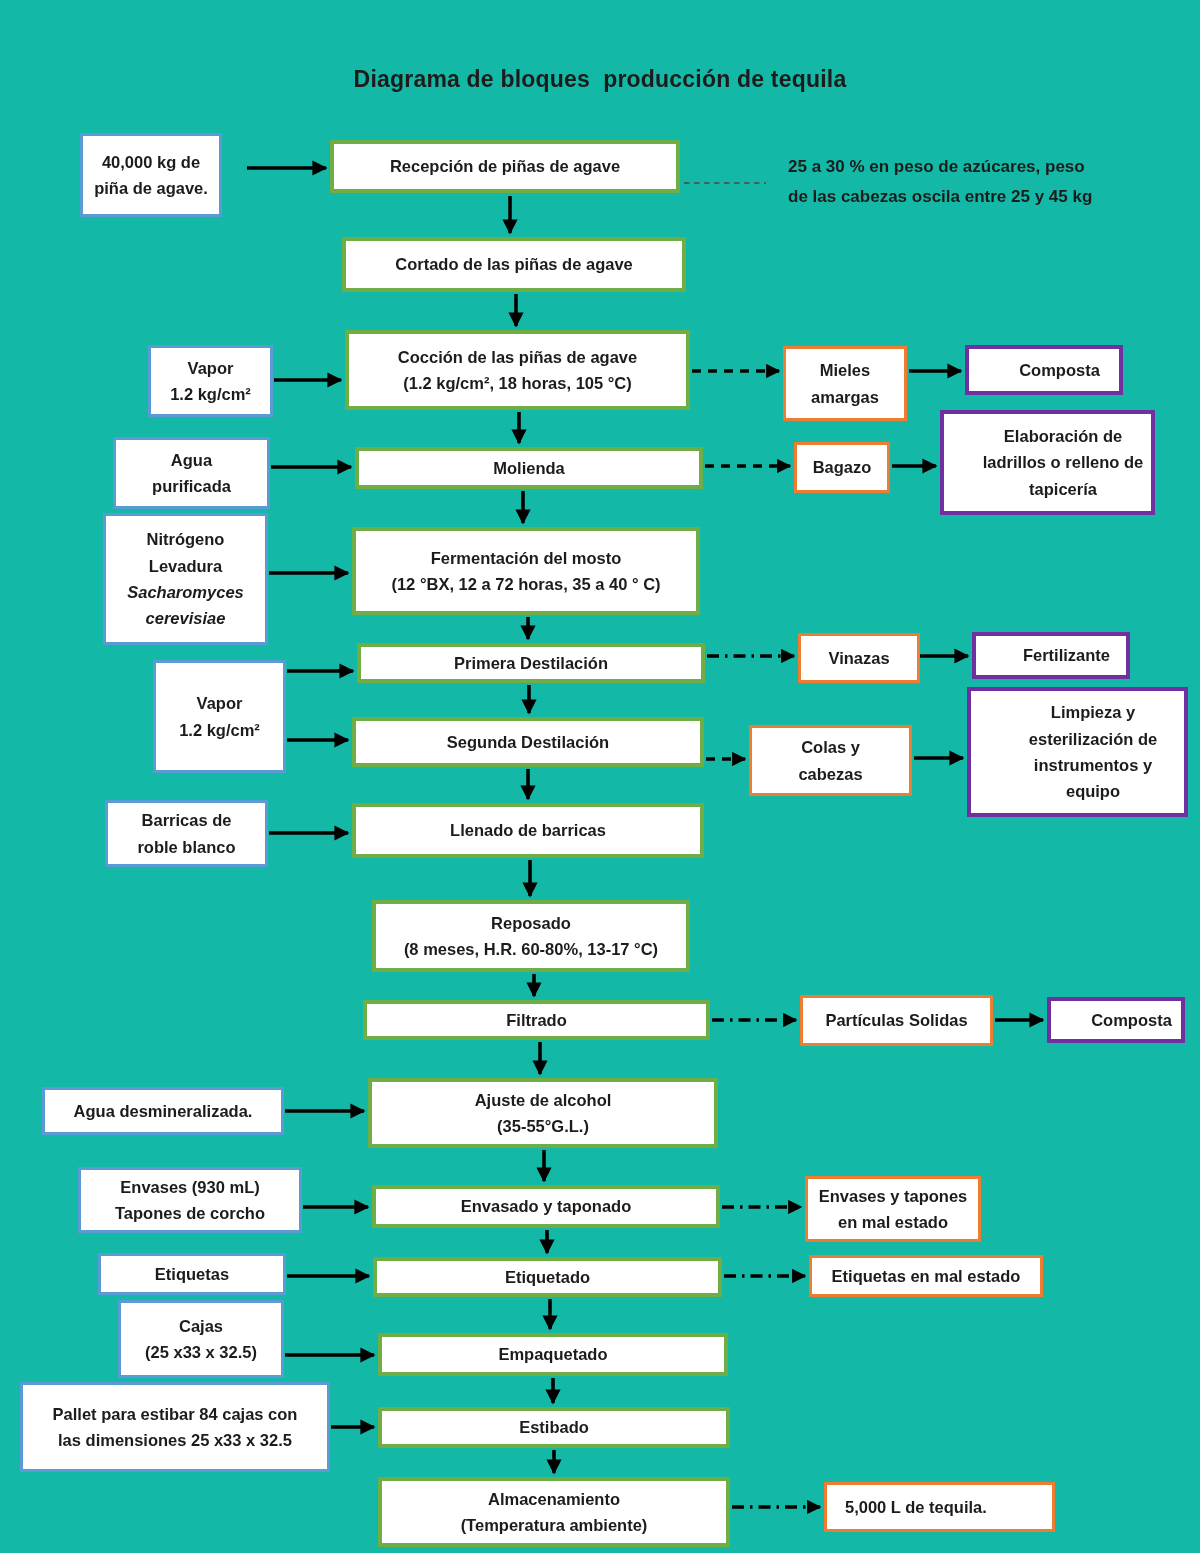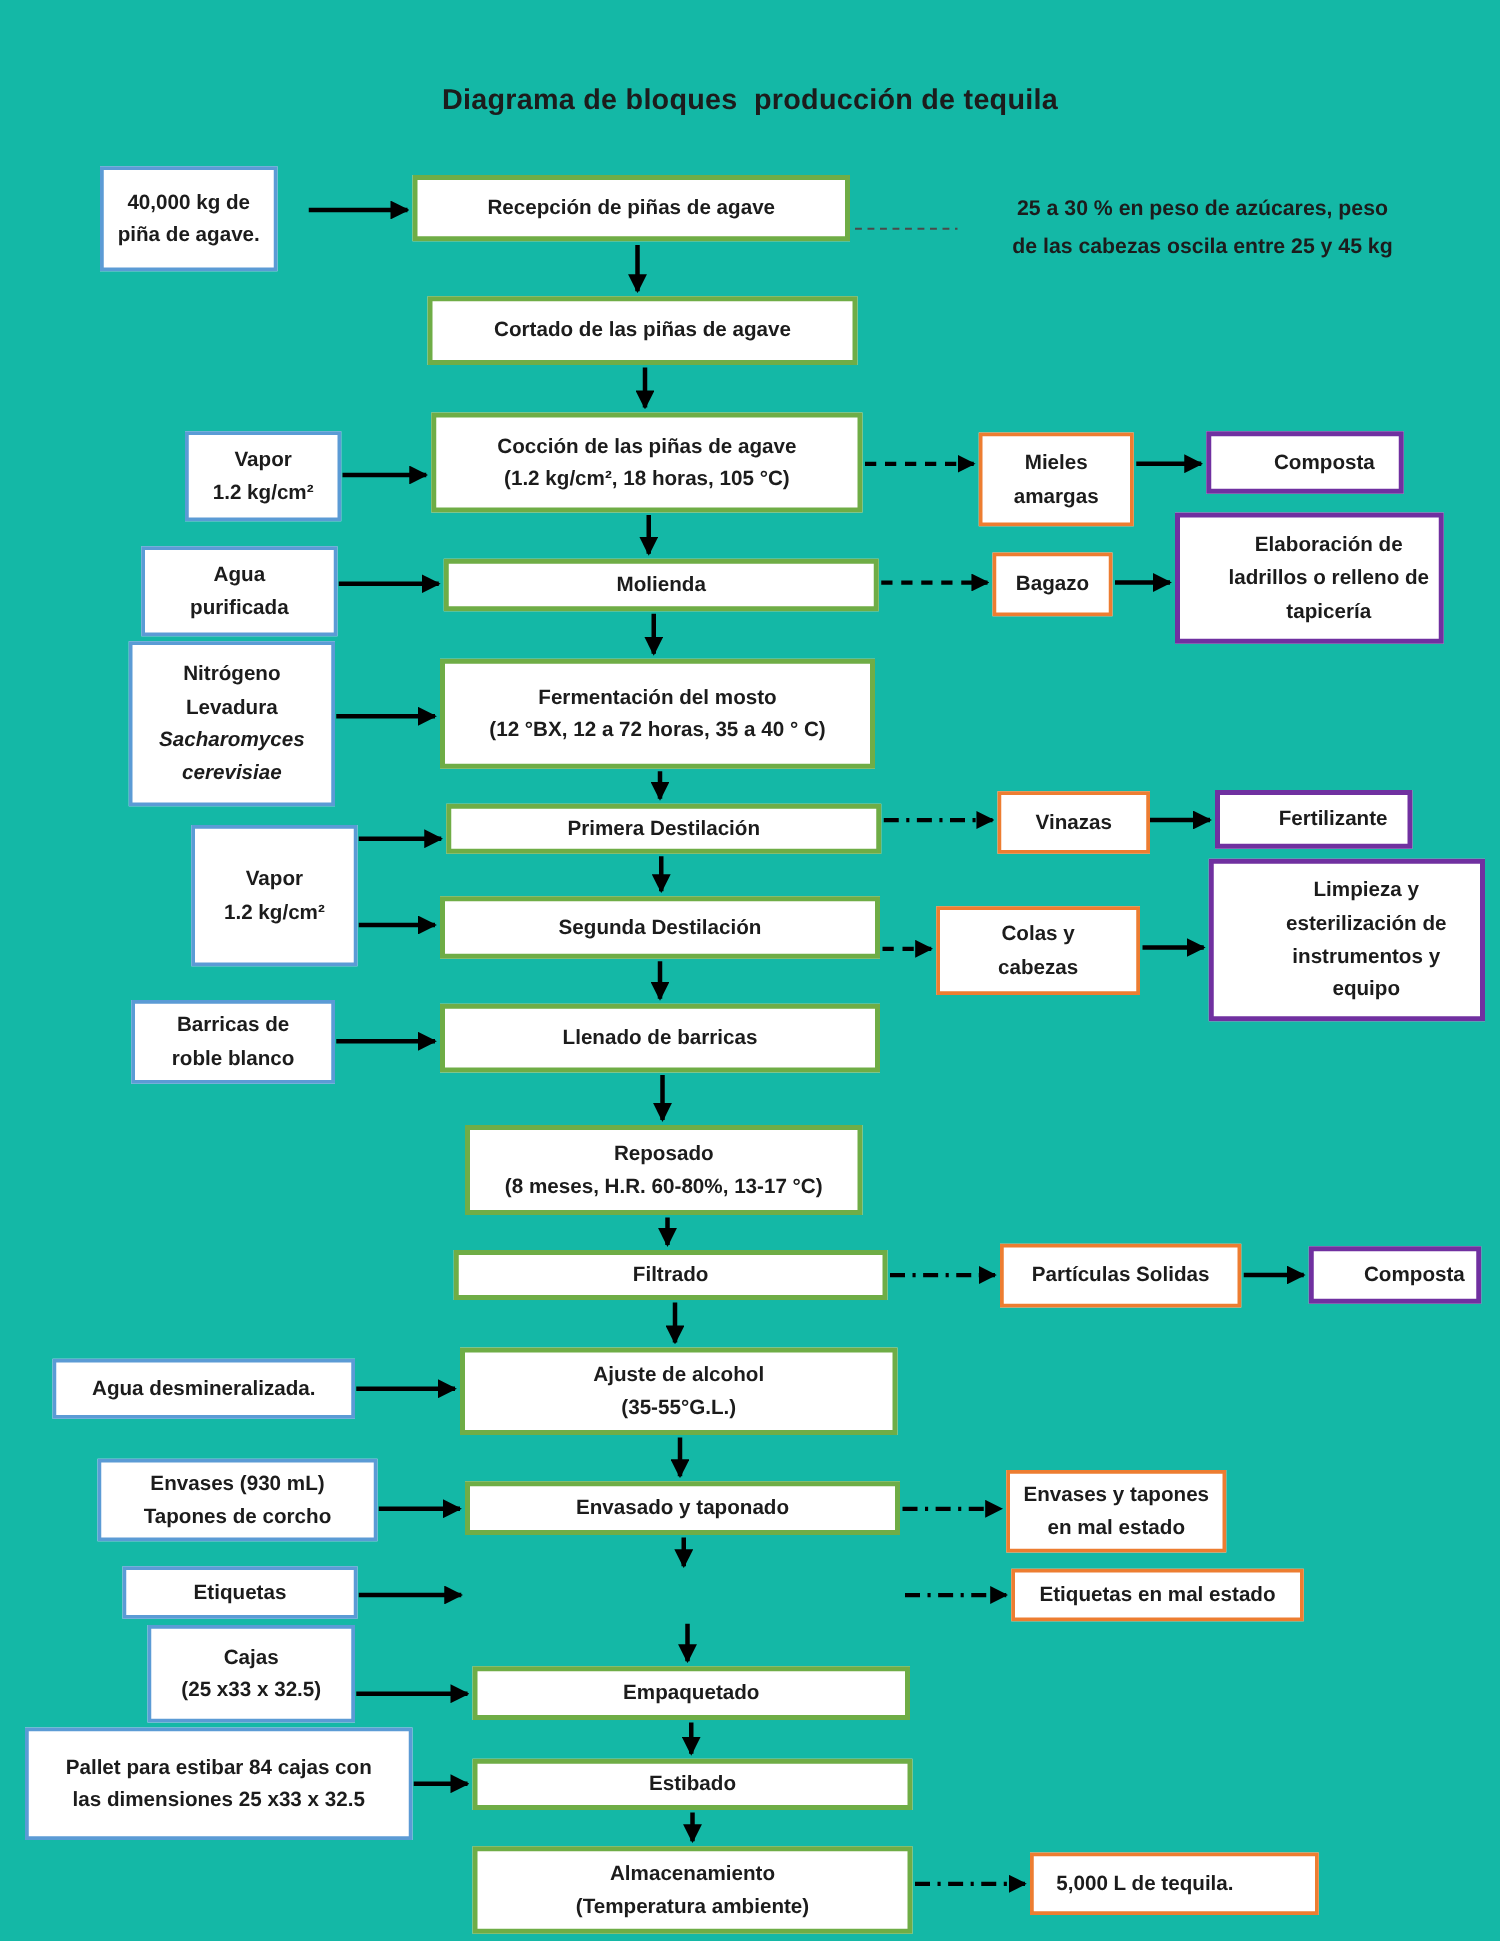--- a/index.html
+++ b/index.html
@@ -11,21 +11,21 @@
        text-align:center;background:#ffffff;box-sizing:border-box;font-size:16.5px;font-weight:600;
        line-height:1.6;}
   .box span{white-space:pre-line;}
   .process{border:4px solid #6fad46;}
   .input{border:3px solid #5b9bd5;}
   .byproduct{border:3px solid #ed7d31;}
   .destination{border:4px solid #7030a0;padding-left:31px;}
   .align-left{align-items:flex-start;text-align:right;padding-left:18px;}
   .italic{font-style:italic;}
   #annotation{position:absolute;left:788px;top:152px;width:348px;font-size:17px;font-weight:700;
-              line-height:1.75;white-space:pre-line;text-align:center;}
+              line-height:1.75;white-space:pre-line;text-align:left;}
   svg.arrows{position:absolute;left:0;top:0;width:1200px;height:1553px;pointer-events:none;}
   .solid{stroke:#000;stroke-width:3.6;marker-end:url(#ah);}
   .dashed{stroke:#000;stroke-width:3.4;stroke-dasharray:9 7;marker-end:url(#ah);}
   .dashdot{stroke:#000;stroke-width:3.4;stroke-dasharray:12 6 2.5 6;marker-end:url(#ah);}
   .thindash{stroke:#4a4a4a;stroke-width:1.6;stroke-dasharray:5.5 4.5;}
 </style>
 </head>
 <body>
 
 <div id="canvas">
@@ -121,20 +121,23 @@
   <div class="box process" style="left:363px;top:1000px;width:347px;height:40px">
       <span>Filtrado</span>
     </div>
   <div class="box process" style="left:368px;top:1078px;width:350px;height:70px">
       <span>Ajuste de alcohol
 (35-55°G.L.)</span>
     </div>
   <div class="box process" style="left:372px;top:1185px;width:348px;height:43px">
       <span>Envasado y taponado</span>
     </div>
+  <div class="box process" style="left:373px;top:1257px;width:349px;height:40px">
+      <span>Etiquetado</span>
+    </div>
   <div class="box process" style="left:378px;top:1333px;width:350px;height:43px">
       <span>Empaquetado</span>
     </div>
   <div class="box process" style="left:378px;top:1407px;width:352px;height:41px">
       <span>Estibado</span>
     </div>
   <div class="box process" style="left:378px;top:1477px;width:352px;height:70px">
       <span>Almacenamiento
 (Temperatura ambiente)</span>
     </div>

